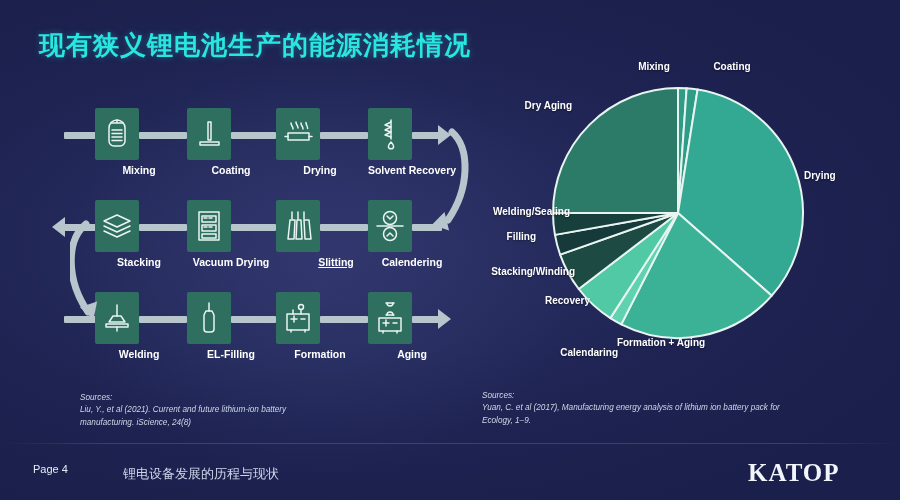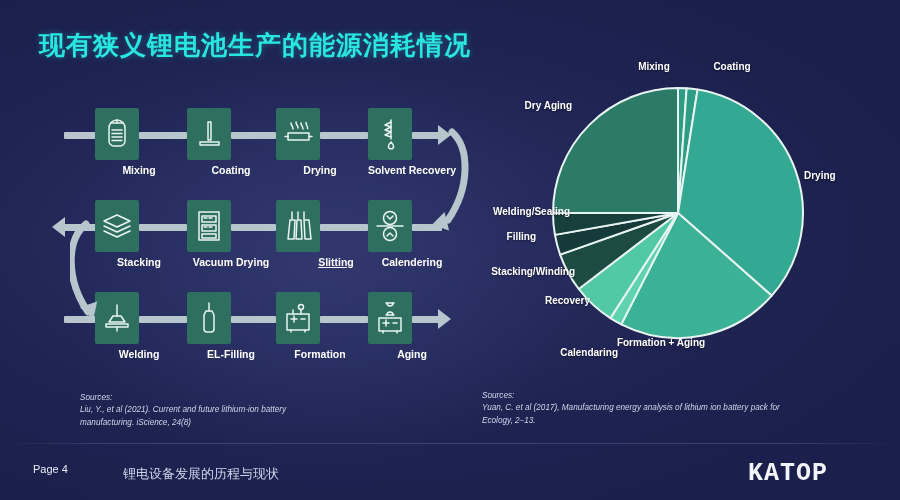--- a/index.html
+++ b/index.html
@@ -71,21 +71,21 @@
   
   #footline{position:absolute;left:0;right:0;top:443px;height:1px;background:linear-gradient(90deg,rgba(255,255,255,0) 0%,rgba(160,175,215,.22) 12%,rgba(160,175,215,.22) 88%,rgba(255,255,255,0) 100%);}
   #page-num{position:absolute;left:33px;top:463px;color:#e8ecf7;font-size:11px;}
   #foot-sub{position:absolute;left:123px;top:465px;color:#cdd5ea;font-size:13px;}
   #logo{
     position:absolute;right:22px;top:455px;width:130px;height:34px;
   }
   #logo-text{
     position:absolute;left:0;top:4px;
     font-size:25px;font-weight:bold;letter-spacing:1px;
-    color:#f2f5fb;font-family:Liberation Mono, monospace;text-align:center;
+    color:#f2f5fb;font-family:Liberation Serif, serif;text-align:center;
   }
   #watermark{
     position:absolute;left:10px;top:-1px;
     font-size:15px;font-weight:bold;font-style:italic;letter-spacing:-.3px;
     color:rgba(95,170,235,.92);
     text-shadow:0 0 2px rgba(255,255,255,.5);
     white-space:nowrap;
   }
 </style>
 </head>
@@ -279,21 +279,21 @@
       <div class="pie-label" style="top: 240px; left: 150px; transform: translateX(-100%);">Recovery</div>
       <div class="pie-label" style="top: 211px; left: 135px; transform: translateX(-100%);">Stacking/Winding</div>
       <div class="pie-label" style="top: 176px; left: 96px; transform: translateX(-100%);">Filling</div>
       <div class="pie-label" style="top: 151px; left: 130px; transform: translateX(-100%);">Welding/Sealing</div>
       <div class="pie-label" style="top: 45px; left: 132px; transform: translateX(-100%);">Dry Aging</div>
     </div>
 
   <div class="sources" id="src-right">
     <span class="src-head">Sources:</span>
     <span class="src-head">Yuan, C. et al (2017), Manufacturing energy analysis of lithium ion battery pack for</span>
-    <span class="src-head">Ecology, 2–13.</span>
+    <span class="src-head">Ecology, 1–9.</span>
   </div>
 
   <div id="footline"></div>
   <div id="page-num">Page 4</div>
   <div id="foot-sub">锂电设备发展的历程与现状</div>
   <div id="logo">
     <div id="logo-text">KATOP</div>
   </div>
 </div>
 

